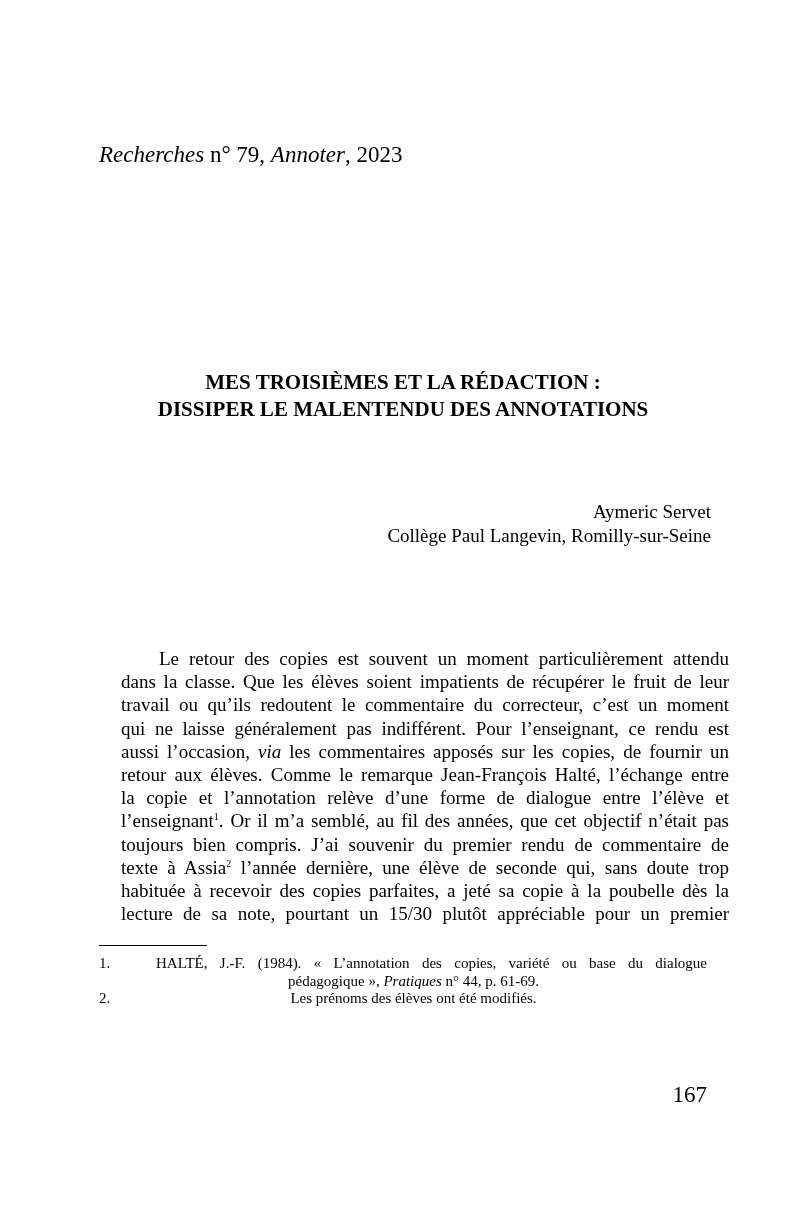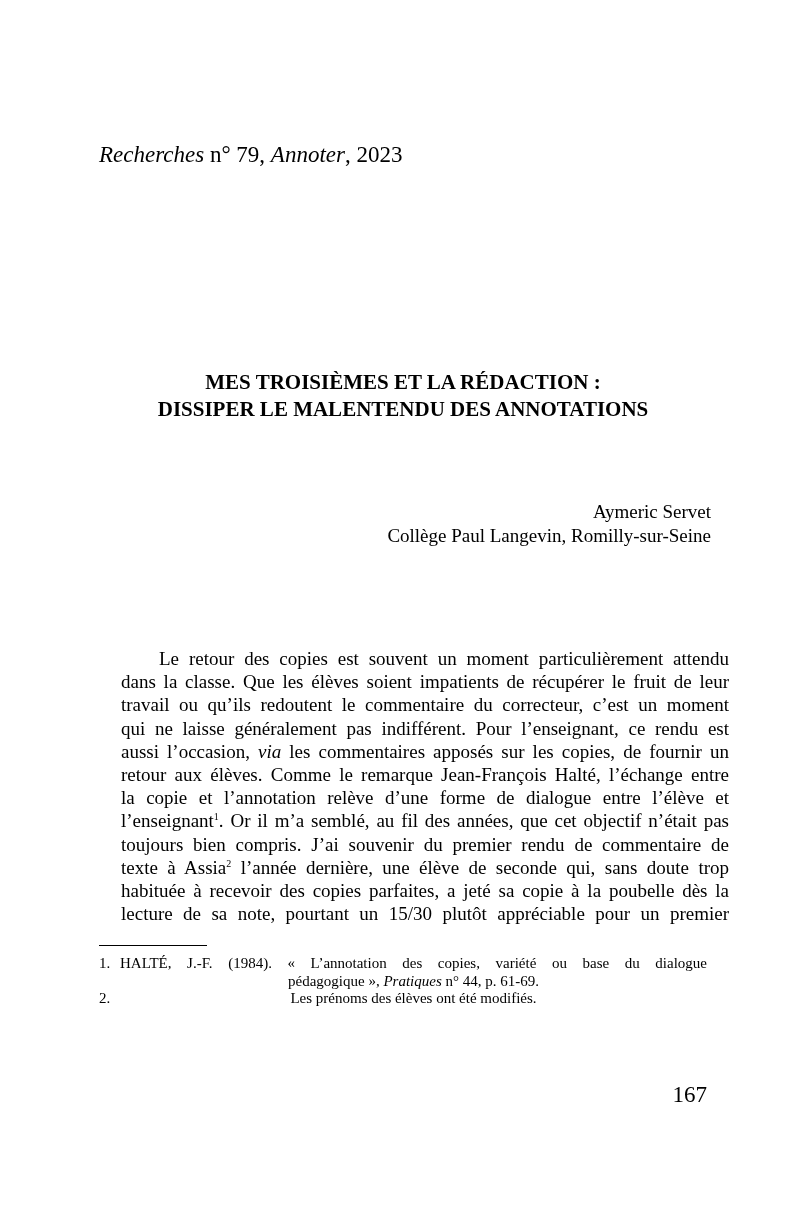--- a/index.html
+++ b/index.html
@@ -99,20 +99,21 @@
       top: 0;
     }
     .fn-line {
       display: block;
       white-space: nowrap;
       text-align: center;
     }
     .fn-line.justify {
       text-align: justify;
       text-align-last: justify;
+      margin-left: 36px;
     }
     .fn i { font-style: italic; }
 
     .page-number {
       position: absolute;
       right: 100px;
       top: 1083px;
       font-size: 23px;
       line-height: 24px;
     }

